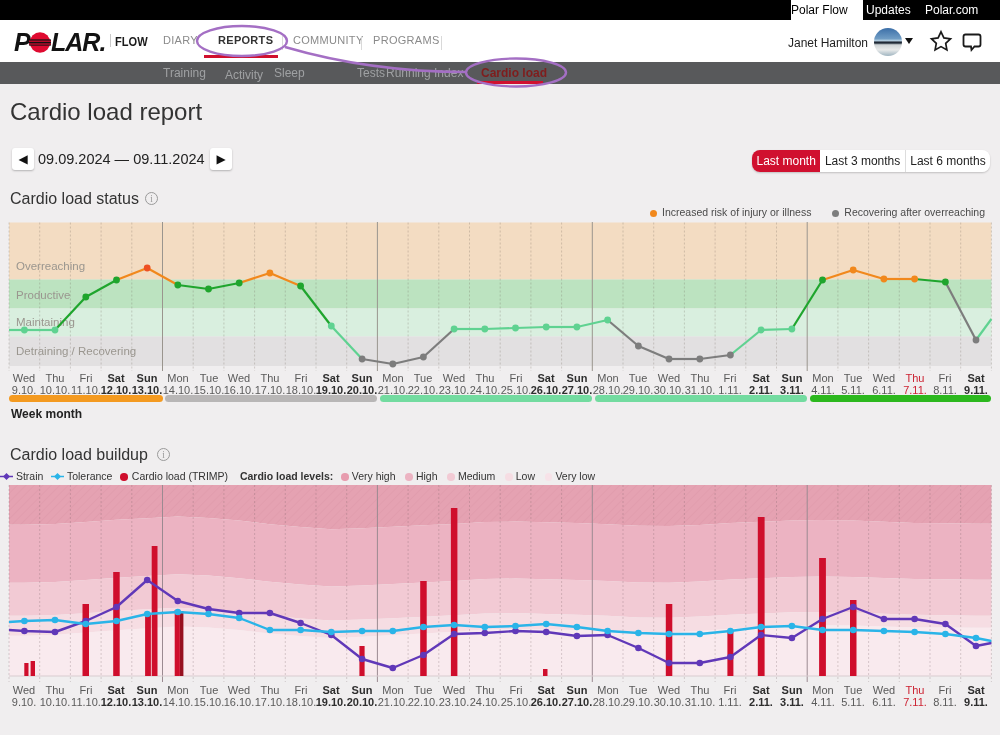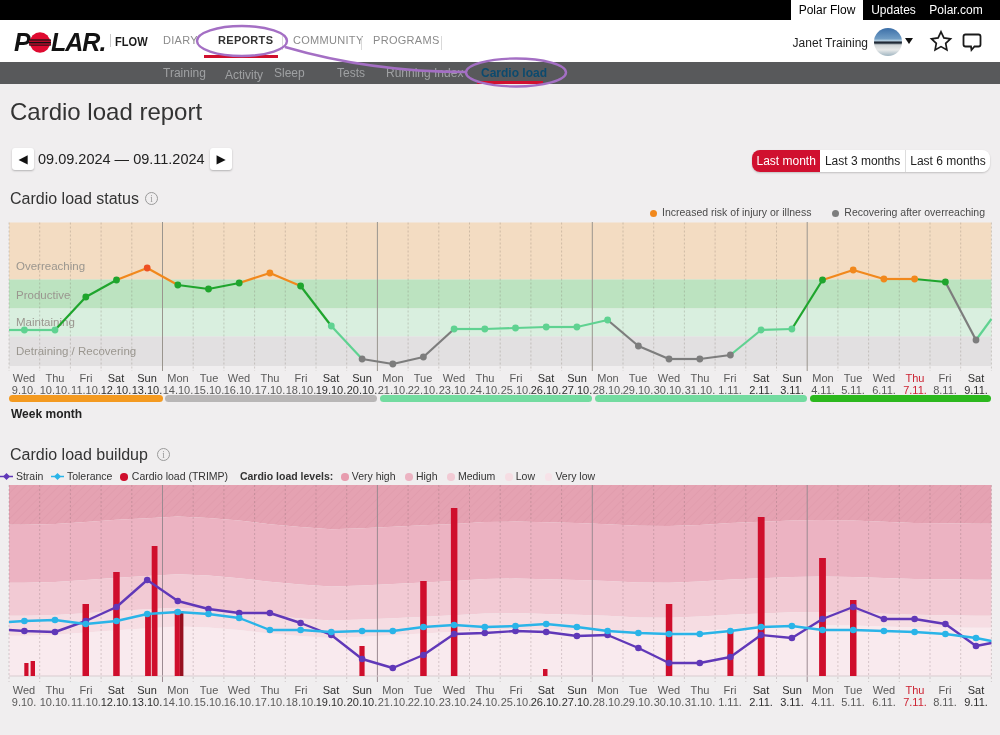--- a/index.html
+++ b/index.html
@@ -1,24 +1,24 @@
 <!DOCTYPE html>
 <html><head><meta charset="utf-8"><style>
 *{margin:0;padding:0;box-sizing:border-box}
 body{width:1000px;height:735px;position:relative;font-family:"Liberation Sans",sans-serif;background:#f0eeef;overflow:hidden}
 .abs{position:absolute}
 #topbar{left:0;top:0;width:1000px;height:20px;background:#000}
-.toptab{position:absolute;top:0;height:21px;line-height:21px;font-size:12px;text-align:center}
+.toptab{position:absolute;top:0;height:21px;line-height:21px;font-size:12px;}
 #navbar{left:0;top:20px;width:1000px;height:42px;background:#fff}
 #graybar{left:0;top:62px;width:1000px;height:22px;background:#58595b}
 .gitem{position:absolute;top:0;height:22px;line-height:22px;font-size:12px;color:#9fa1a3}
 .mitem{position:absolute;top:15px;font-size:11px;color:#8a8a8a;letter-spacing:.3px}
 .msep{position:absolute;top:14px;width:1px;height:14px;background:#d9d9d9}
 .xl{position:absolute;width:44px;text-align:center;font-size:11px;line-height:11.5px;color:#5a5a5a}
-.xl.b{font-weight:normal;color:#2e2e2e}
+.xl.b{font-weight:bold;color:#2e2e2e}
 .xl.r{color:#cc2333}
 .dot{display:inline-block;border-radius:50%;vertical-align:middle}
 </style></head><body>
 
 <div class="abs" id="topbar"></div>
 <div class="toptab" style="left:791px;width:72px;background:#fff;color:#000">Polar Flow</div>
 <div class="toptab" style="left:866px;width:55px;color:#fff">Updates</div>
 <div class="toptab" style="left:925px;width:62px;color:#fff">Polar.com</div>
 
 <div class="abs" id="navbar"></div>
@@ -34,39 +34,39 @@
 <div class="abs" style="left:110px;top:34px;width:1px;height:13px;background:#c9c9c9"></div>
 <div class="abs" style="left:115px;top:34px;font-size:13.5px;font-weight:bold;color:#1c1c1c;letter-spacing:0;transform:scaleX(.82);transform-origin:0 0">FLOW</div>
 <div class="mitem" style="left:163px;top:34px">DIARY</div>
 <div class="mitem" style="left:218px;top:34px;color:#333;font-weight:bold">REPORTS</div>
 <div class="mitem" style="left:293px;top:34px">COMMUNITY</div>
 <div class="mitem" style="left:373px;top:34px">PROGRAMS</div>
 <div class="msep" style="left:282px;top:36px"></div>
 <div class="msep" style="left:361px;top:36px"></div>
 <div class="msep" style="left:441px;top:36px"></div>
 <div class="abs" style="left:204px;top:55px;width:74px;height:3px;background:#d0102f"></div>
-<div class="abs" style="left:748px;top:36px;width:120px;font-size:12px;color:#222;text-align:right;white-space:nowrap">Janet Training</div>
+<div class="abs" style="left:748px;top:36px;width:120px;font-size:12px;color:#222;text-align:right;white-space:nowrap">Janet Hamilton</div>
 <div class="abs" style="left:874px;top:28px;width:28px;height:28px;border-radius:50%;background:linear-gradient(to bottom,#3c6fa8 0%,#6f9cc4 38%,#b9d2e2 46%,#1b2330 50%,#26313d 54%,#cfd4d6 60%,#e8eaea 78%,#9fb4c0 100%)"></div>
 <div class="abs" style="left:905px;top:38px;width:0;height:0;border-left:4.5px solid transparent;border-right:4.5px solid transparent;border-top:6px solid #111"></div>
 <div class="abs" style="left:929px;top:29px">
 <svg width="24" height="24" xmlns="http://www.w3.org/2000/svg">
       <path d="M12 2.8 L14.9 8.9 L21.5 9.8 L16.7 14.3 L17.9 20.9 L12 17.6 L6.1 20.9 L7.3 14.3 L2.5 9.8 L9.1 8.9 Z" fill="none" stroke="#1a1a1a" stroke-width="1.7" stroke-linejoin="miter"></path>
     </svg></div>
 <div class="abs" style="left:961px;top:31px">
 <svg width="22" height="22" xmlns="http://www.w3.org/2000/svg">
       <path d="M4.5 3.5 H17.5 Q19.5 3.5 19.5 5.5 V13.5 Q19.5 15.5 17.5 15.5 H13.5 L10.5 19 L10 15.5 H4.5 Q2.5 15.5 2.5 13.5 V5.5 Q2.5 3.5 4.5 3.5 Z" fill="none" stroke="#1a1a1a" stroke-width="1.8"></path>
     </svg></div>
 
 <div class="abs" id="graybar"></div>
 <div class="gitem" style="left:163px;top:62px">Training</div>
 <div class="gitem" style="left:225px;top:64px">Activity</div>
 <div class="gitem" style="left:274px;top:62px">Sleep</div>
-<div class="gitem" style="left:337px;top:62px">Tests</div>
+<div class="gitem" style="left:357px;top:62px">Tests</div>
 <div class="gitem" style="left:386px;top:62px">Running Index</div>
-<div class="gitem" style="left:481px;top:62px;color:#0c4a6e;font-weight:bold">Cardio load</div>
+<div class="gitem" style="left:481px;top:62px;color:#7f1d1d;font-weight:bold">Cardio load</div>
 <div class="abs" style="left:477px;top:81px;width:66px;height:2.5px;background:#d0102f"></div>
 
 <svg class="abs" style="left:0;top:0;z-index:40" width="1000" height="110" xmlns="http://www.w3.org/2000/svg">
 <ellipse cx="242" cy="41" rx="45" ry="15" fill="none" stroke="#a46fc4" stroke-width="2.4"></ellipse>
 <ellipse cx="516" cy="72.5" rx="50" ry="14" fill="none" stroke="#a46fc4" stroke-width="2.4"></ellipse>
 <path d="M285,47 C350,66 415,72 466,72" fill="none" stroke="#a46fc4" stroke-width="2.4"></path>
 </svg>
 
 <div class="abs" style="left:10px;top:98px;font-size:24px;color:#333">Cardio load report</div>
 

